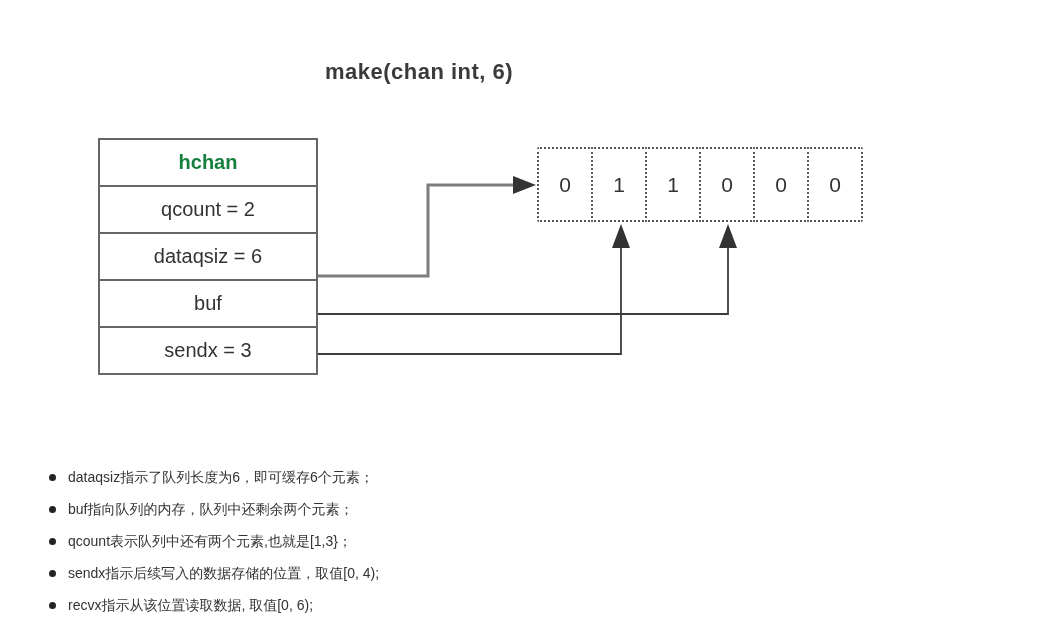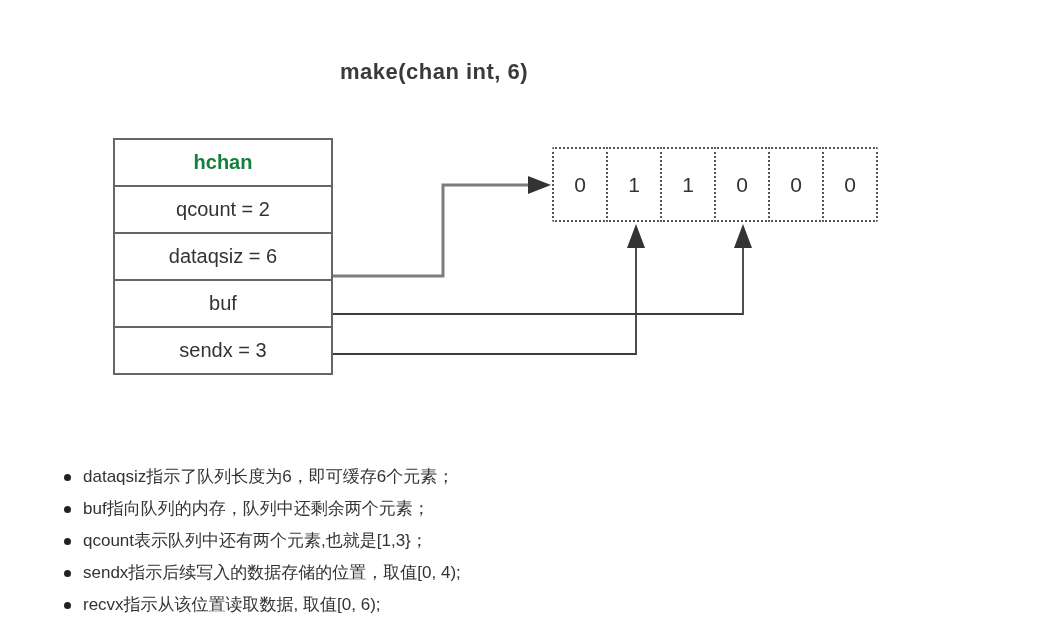--- a/index.html
+++ b/index.html
@@ -3,21 +3,21 @@
 <meta charset="utf-8">
 <style>
   html, body { margin: 0; padding: 0; }
   body {
     width: 1050px; height: 632px;
     background: #ffffff;
     font-family: "Liberation Sans", "DejaVu Sans", sans-serif;
     position: relative;
     overflow: hidden;
   }
-  .stage { position: absolute; left: 15px; top: 0; width: 846px; height: 632px; padding-left: 16px; }
+  .stage { position: absolute; left: 0; top: 0; width: 846px; height: 632px; padding-left: 16px; }
 
   .title {
     position: absolute; left: 99px; top: 59px; width: 640px;
     text-align: center;
     font-size: 22px; font-weight: bold; color: #3a3a3a;
     letter-spacing: 0.5px;
   }
 
   .struct-table {
     position: absolute; left: 98px; top: 138px;
@@ -57,21 +57,21 @@
     pointer-events: none;
   }
 
   .bullets {
     position: absolute; left: 48px; top: 461px;
     list-style: none; margin: 0; padding: 0;
   }
   .bullets li {
     position: relative;
     padding-left: 20px;
-    font-size: 17px; color: #333;
+    font-size: 14px; color: #333;
     line-height: 32px;
     white-space: nowrap;
   }
   .bullets li::before {
     content: "";
     position: absolute; left: 1px; top: 13px;
     width: 7px; height: 7px; border-radius: 50%;
     background: #222;
   }
 </style>

